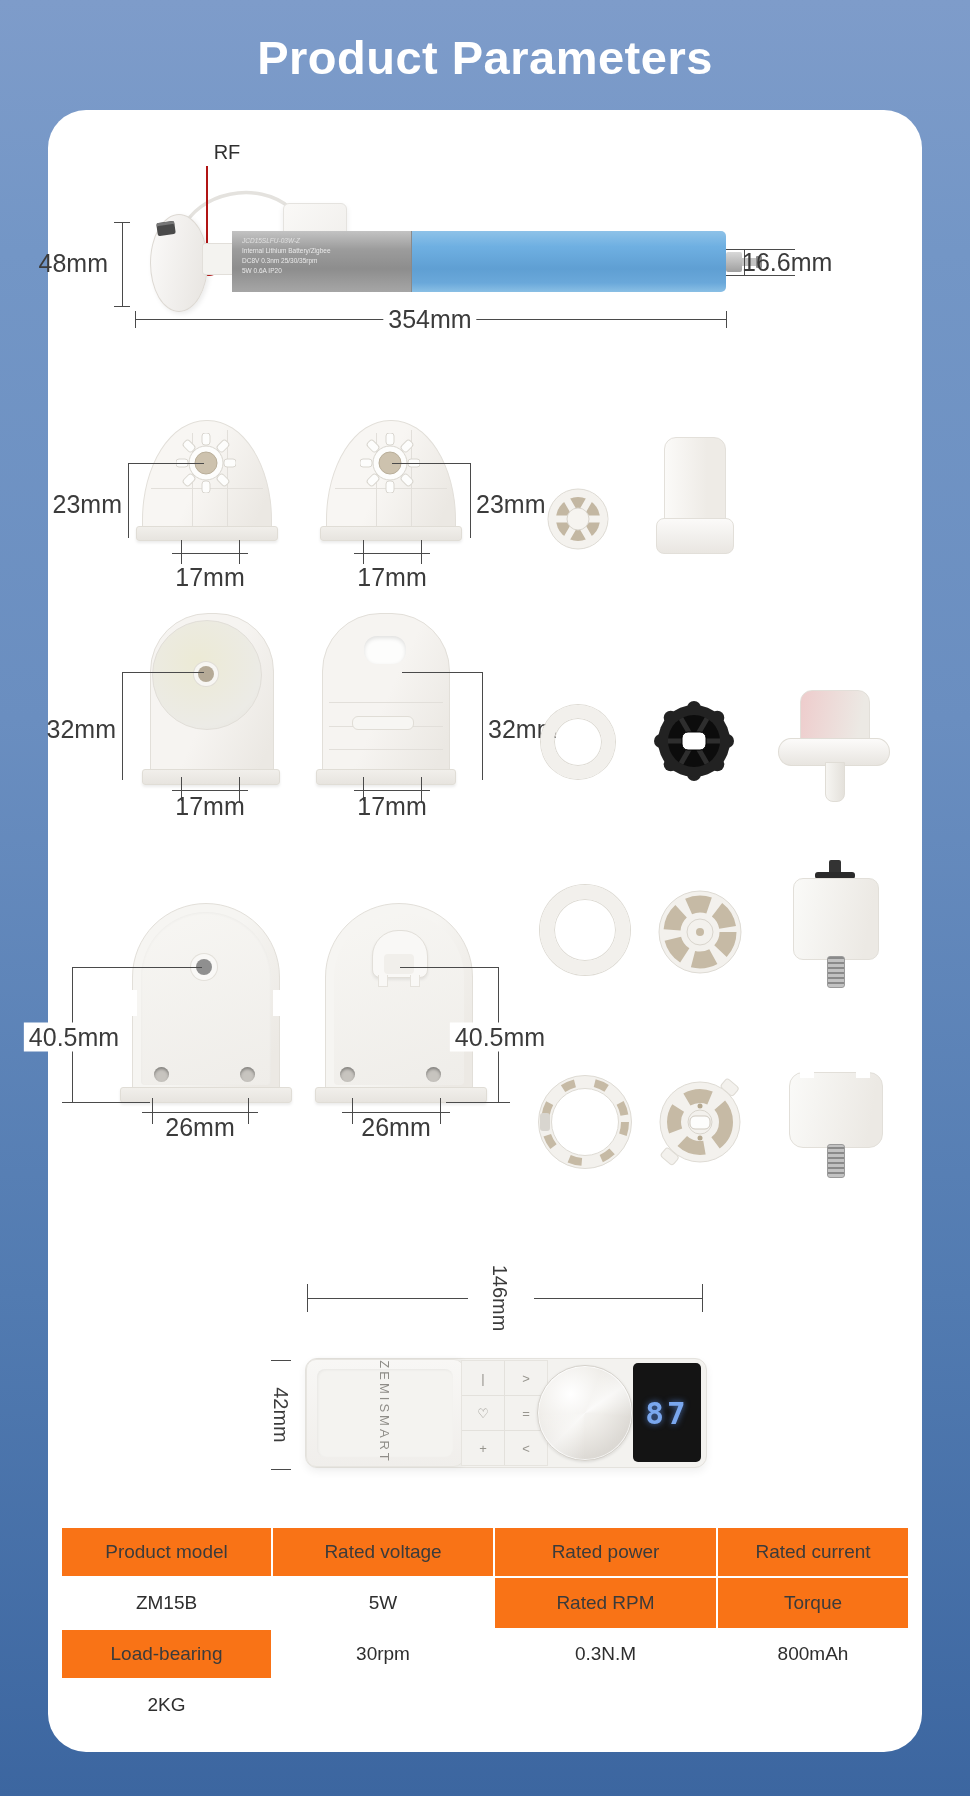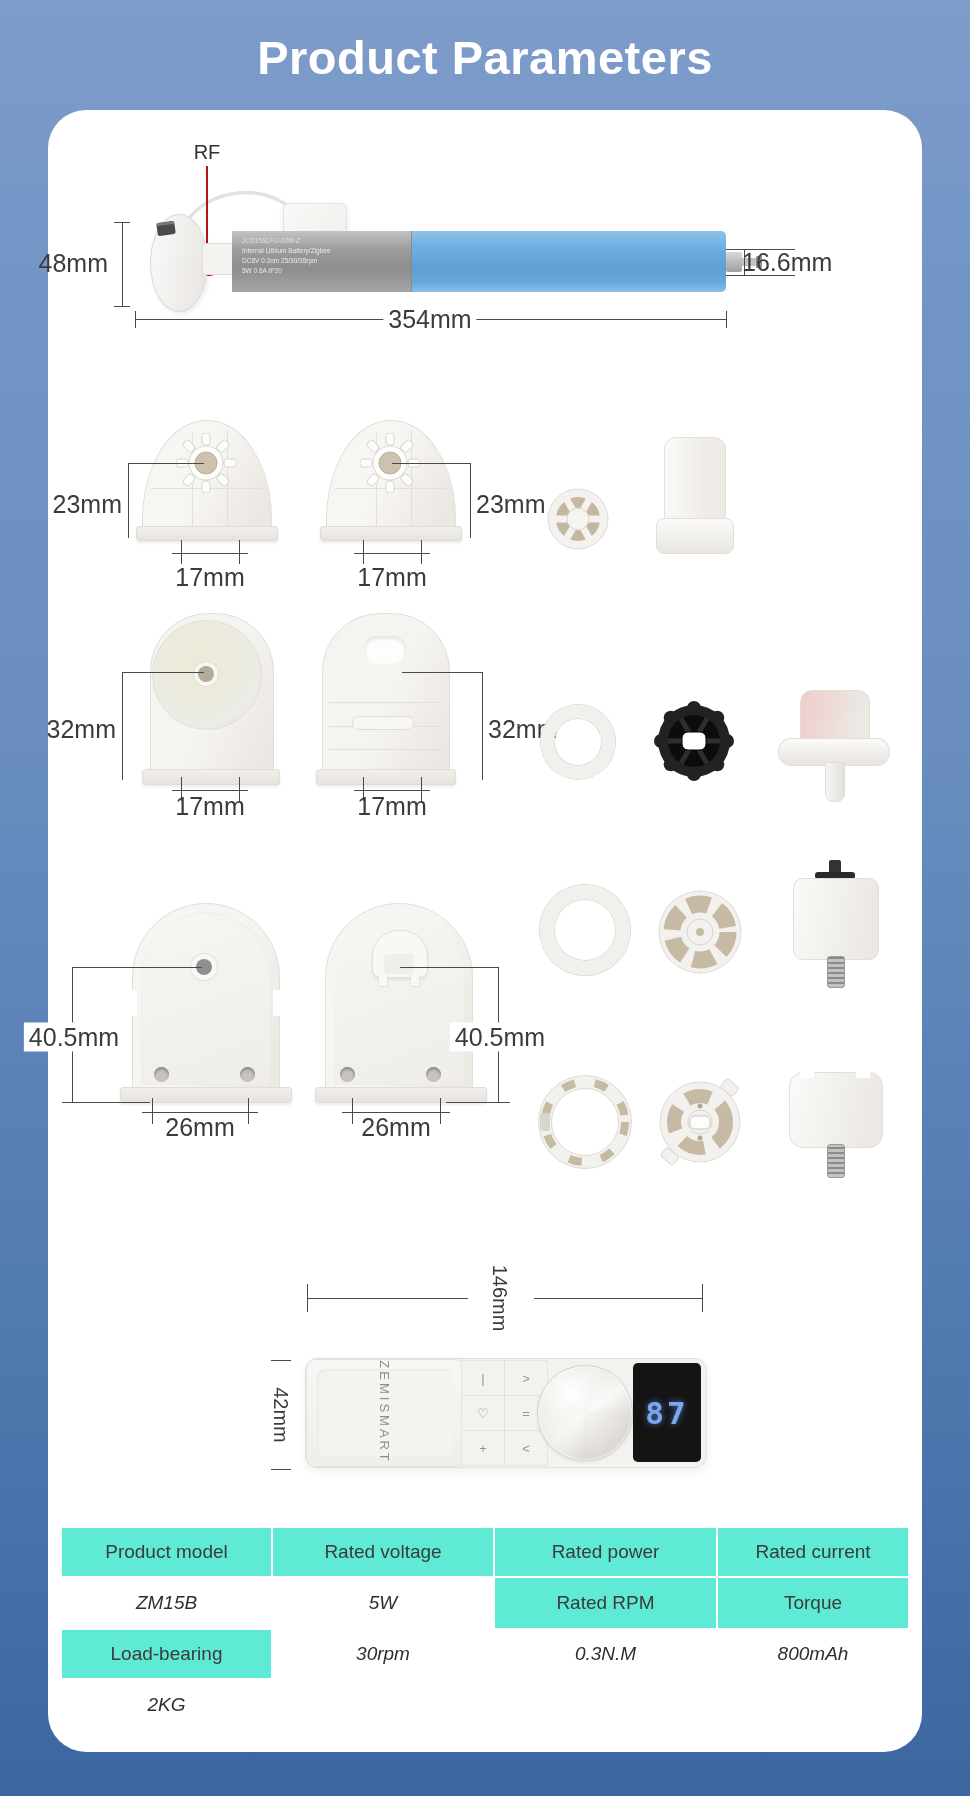--- a/index.html
+++ b/index.html
@@ -14,33 +14,33 @@
   .redline-v{position:absolute;background:#b11414;width:1.5px;}
   .redline-h{position:absolute;background:#b11414;height:1.5px;}
   .marker{position:absolute;width:18px;height:18px;border:2px solid #b11414;border-radius:50%;background:#fff;display:flex;align-items:center;justify-content:center;}
   .marker i{width:8px;height:8px;border-radius:50%;background:#b11414;}
   .dim{position:absolute;font-size:25px;color:#3b3b3b;white-space:nowrap;line-height:1;}
   .dim.c{transform:translate(-50%,-50%);}
   .dim.r{transform:translate(-100%,-50%);}
   .dim.l{transform:translate(0,-50%);}
   .dim.onln{background:#fff;padding:2px 5px;}
   .dim.rot{transform:translate(-50%,-50%) rotate(90deg);background:#fff;padding:0 6px;}
-  .lbl{position:absolute;font-size:20px;color:#2f2f2f;white-space:nowrap;line-height:1;}
+  .lbl{position:absolute;font-size:20px;color:#2f2f2f;white-space:nowrap;line-height:1;margin-left:20px;}
   .dome{position:absolute;background:linear-gradient(115deg,#f8f6f3 45%,#ebe8e3 88%);
     border:1px solid #e2dfd9;border-radius:64px 64px 10px 10px / 100px 100px 10px 10px;}
   .rib-v{position:absolute;width:1px;background:#e2dfda;}
   .rib-h{position:absolute;height:1px;background:#e2dfda;}
   .baseplate{position:absolute;background:linear-gradient(180deg,#f1efeb,#e7e4df);border:1px solid #e0ddd6;border-radius:3px;box-shadow:0 2px 3px rgba(0,0,0,.08);}
   .body2{position:absolute;background:linear-gradient(115deg,#f6f4f1 50%,#ebe8e3 90%);border:1px solid #e2dfd9;border-radius:58px 58px 6px 6px;}
   .body3{position:absolute;background:linear-gradient(115deg,#f6f5f2 50%,#ece9e4 90%);border:1px solid #e2dfd9;border-radius:74px 74px 5px 5px;}
   .screwhole{position:absolute;width:15px;height:15px;border-radius:50%;background:#c7c4bf;box-shadow:inset 0 2px 3px rgba(0,0,0,.35);}
   .ring{position:absolute;border-radius:50%;background:transparent;border:13px solid #f2f0ec;box-shadow:0 0 0 1px #dedbd4, inset 0 0 0 1px #dedbd4;}
   .spec-table{position:absolute;display:grid;grid-template-columns:209px 220px 221px 190px;grid-template-rows:48px 50px 48px 50px;gap:2px;background:#fff;}
-  .spec-table .th{background:#5eead4;color:#3b3b3b;}
-  .spec-table .td{background:#fff;color:#2e2e2e;font-style:italic;}
+  .spec-table .th{background:#f97316;color:#3b3b3b;}
+  .spec-table .td{background:#fff;color:#2e2e2e;}
   .spec-table div{display:flex;align-items:center;justify-content:center;font-size:19px;}
   .btn-grid{position:absolute;display:grid;grid-template-columns:1fr 1fr;grid-template-rows:1fr 1fr 1fr;gap:1px;background:#e3e1dc;border:1px solid #e6e4df;}
   .btn-grid div{background:#f3f2ef;display:flex;align-items:center;justify-content:center;color:#97958e;font-size:13px;}
   .dial{position:absolute;border-radius:50%;border:1px solid #d4d1cb;
     background:radial-gradient(circle at 35% 30%,#ffffff,#f0eeea 40%,#dddad5 72%,#cfccc6 100%);
     box-shadow:inset 0 0 0 1px rgba(255,255,255,.7),0 1px 3px rgba(0,0,0,.10);}
   .dial:before{content:"";position:absolute;inset:0;border-radius:50%;
     background:conic-gradient(from 20deg,rgba(255,255,255,0) 0deg,rgba(255,255,255,.65) 35deg,rgba(255,255,255,0) 75deg,rgba(255,255,255,0) 160deg,rgba(255,255,255,.5) 205deg,rgba(255,255,255,0) 250deg);}
   .screen{position:absolute;background:#141414;border-radius:5px;display:flex;align-items:center;justify-content:center;}
   .screen span{font-family:"DejaVu Sans Mono",monospace;font-weight:700;font-size:31px;letter-spacing:3px;color:#7aa7ee;text-shadow:0 0 6px rgba(90,140,230,.75);}

